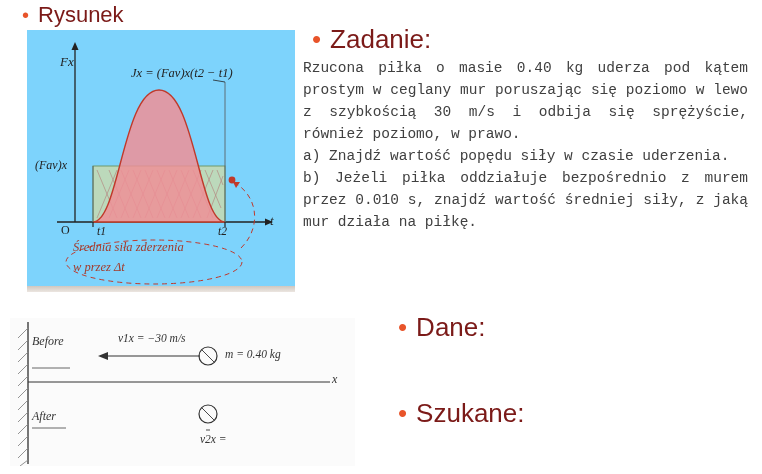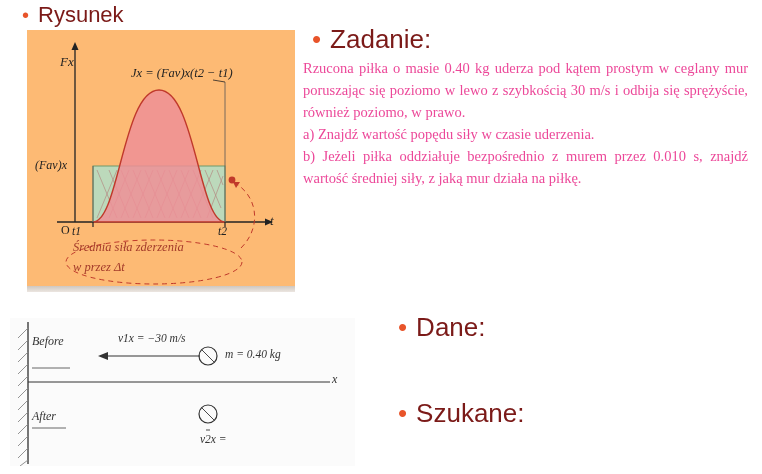--- a/index.html
+++ b/index.html
@@ -51,36 +51,36 @@
   
   #szukane-row { left: 398px; top: 398px; }
   #szukane-row .bullet-text { font-size: 26px; }
 
   
   #problem-text {
     position: absolute;
     left: 303px;
     top: 57px;
     width: 445px;
-    color: #ec4899;
+    color: #404040;
     font-size: 14.5px;
     line-height: 1.52;
     text-align: justify;
-    font-family: Liberation Serif, serif;
+    font-family: Liberation Mono, monospace;
   }
   #problem-text p { margin: 0; }
 
   
   #figure-graph {
     position: absolute;
     left: 27px;
     top: 30px;
     width: 268px;
     height: 262px;
-    background: #fdba74;
+    background: #7dd3fc;
     border: none;
   }
   #figure-graph .inner {
     position: absolute;
     inset: 0;
   }
   .fg-label {
     position: absolute;
     font-family: "Liberation Serif", serif;
     color: #222;
@@ -206,21 +206,21 @@
       </div>
       <div class="fg-label" style="left:34px; top:193px; font-size:12px;">
         <span>O</span>
       </div>
       <div class="fg-label" style="left:104px; top:36px; font-size:12.5px; font-style:italic;">
         <span>Jx = (Fav)x(t2 − t1)</span>
       </div>
       <div class="fg-label" style="left:8px; top:128px; font-size:12px; font-style:italic;">
         <span>(Fav)x</span>
       </div>
-      <div class="fg-label" style="left:45px; top:195px; font-size:11.5px; font-style:italic;">
+      <div class="fg-label" style="left:70px; top:195px; font-size:11.5px; font-style:italic;">
         <span>t1</span>
       </div>
       <div class="fg-label" style="left:191px; top:195px; font-size:11.5px; font-style:italic;">
         <span>t2</span>
       </div>
       <div class="fg-hand" style="left:46px; top:210px; font-size:12.5px;">
         <span>Średnia siła zderzenia</span>
       </div>
       <div class="fg-hand" style="left:46px; top:230px; font-size:12.5px;">
         <span>w przez Δt</span>

